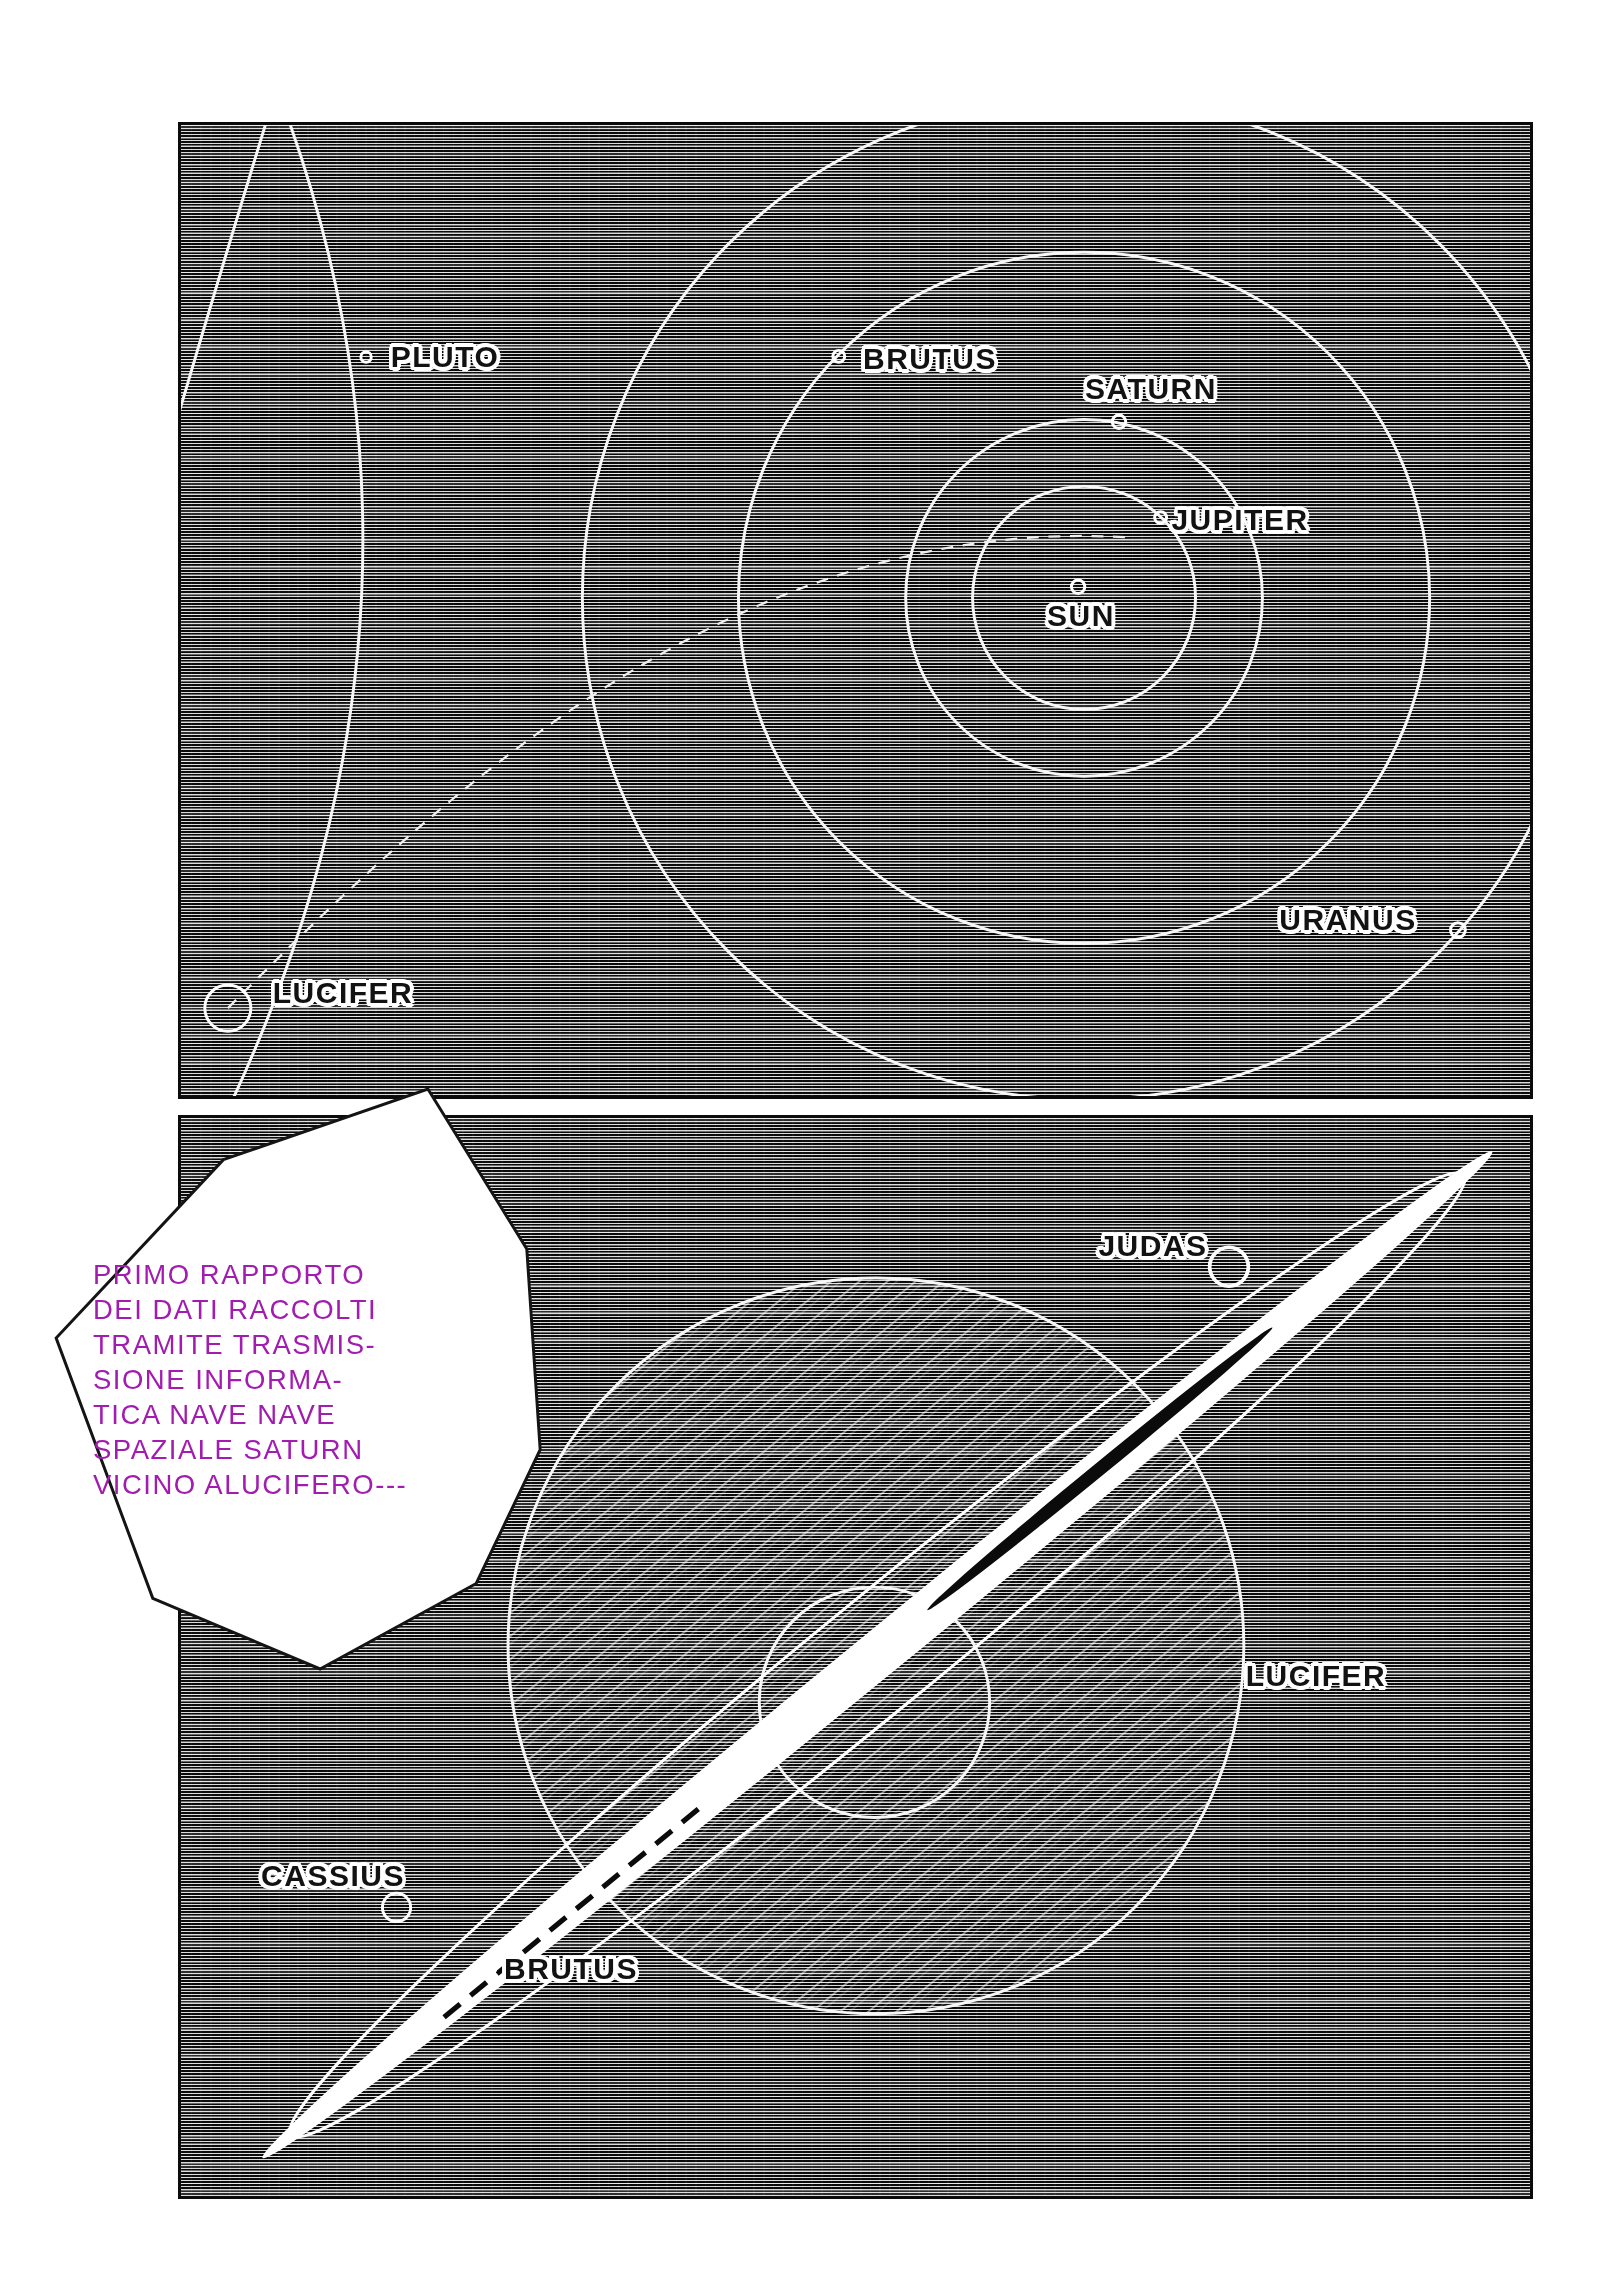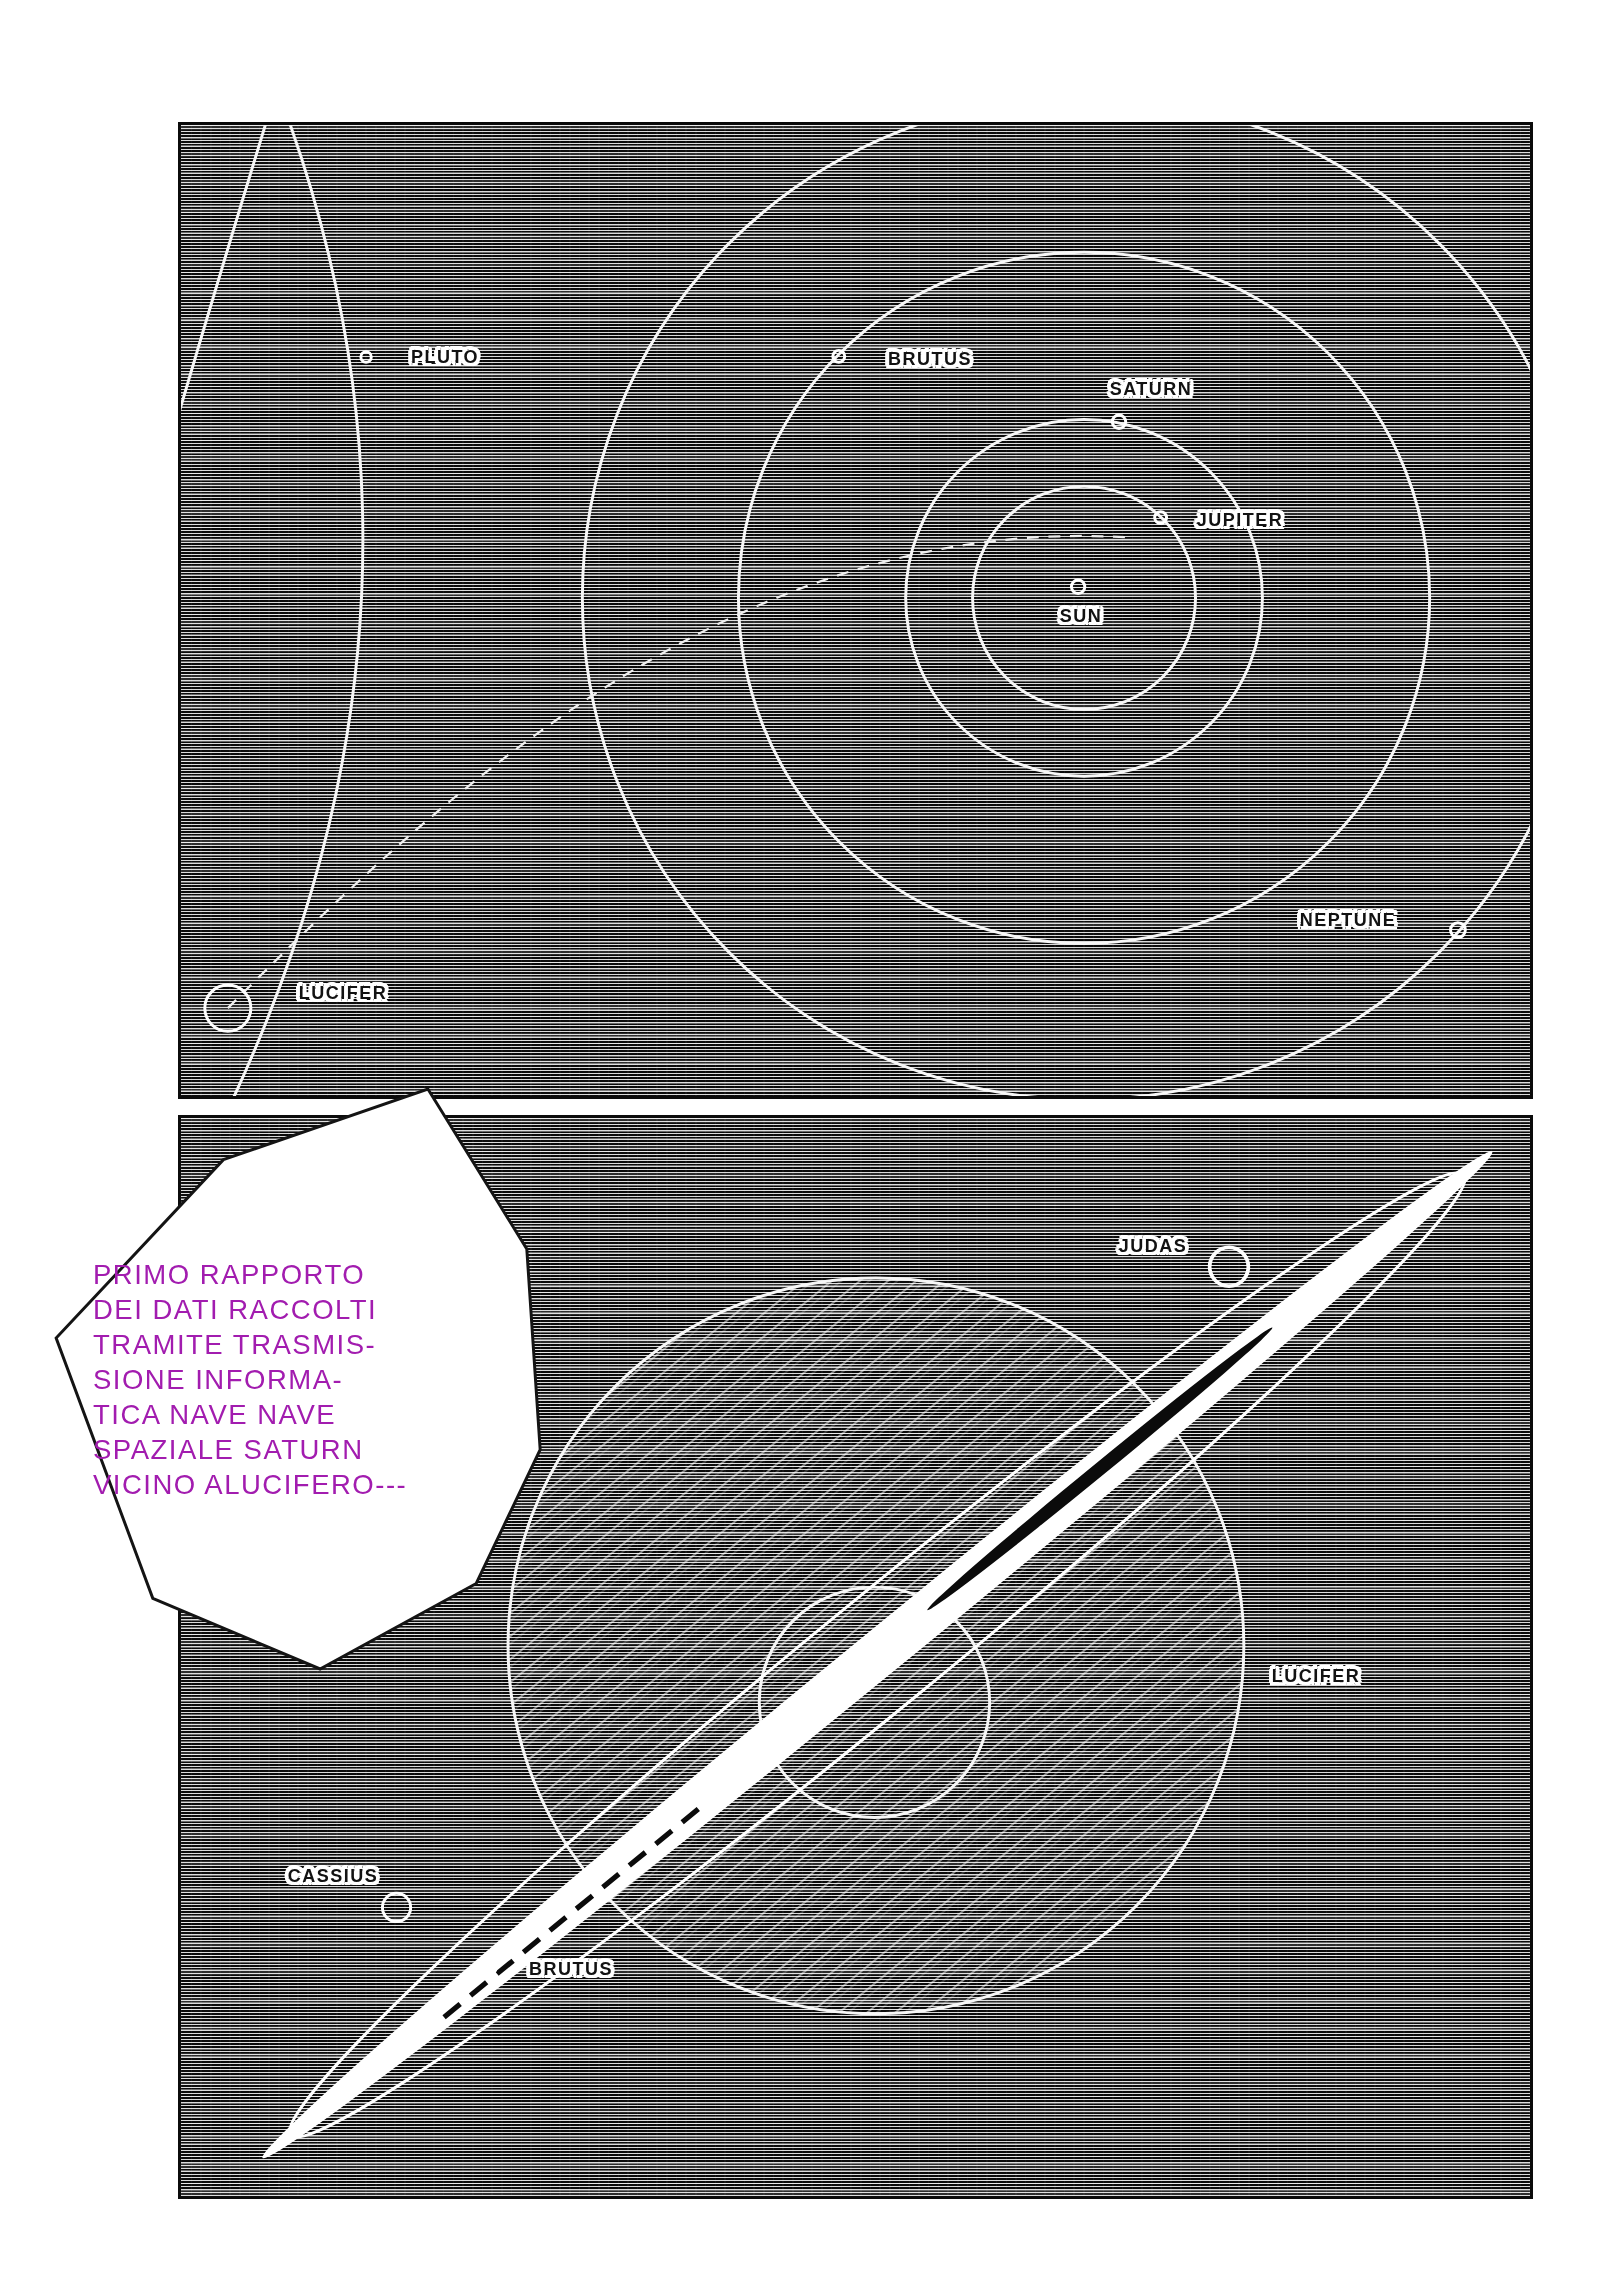--- a/index.html
+++ b/index.html
@@ -20,21 +20,21 @@
       repeating-linear-gradient(to right, rgba(255,255,255,.05) 0px, rgba(255,255,255,.05) 1.5px, rgba(255,255,255,0) 1.5px, rgba(255,255,255,0) 9.7px);
     border:3px solid #0b0b0b;
     overflow:hidden;
   }
   .panel svg{position:absolute;left:0;top:0;}
   .plabel{
     position:absolute;
     transform:translate(-50%,-50%);
     color:#121212;
     font-weight:700;
-    font-size:18px;
+    font-size:30px;
     letter-spacing:1.5px;
     white-space:nowrap;
     text-shadow:
       -3px -3px 0 #fff, 3px -3px 0 #fff, -3px 3px 0 #fff, 3px 3px 0 #fff,
       -3.7px 0 0 #fff, 3.7px 0 0 #fff, 0 -3.7px 0 #fff, 0 3.7px 0 #fff,
       -1.5px -3.7px 0 #fff, 1.5px 3.7px 0 #fff, -3.7px 1.5px 0 #fff, 3.7px -1.5px 0 #fff;
     z-index:5;
     text-align:center;
   }
   .bubble-svg{position:absolute;z-index:8;}
@@ -74,21 +74,21 @@
       <circle cx="1318" cy="528" r="8" fill="none" stroke="#ffffff" stroke-width="4"></circle>
       <circle cx="1207" cy="621" r="9" fill="none" stroke="#ffffff" stroke-width="4"></circle>
       <circle cx="1718" cy="1083" r="10" fill="none" stroke="#ffffff" stroke-width="4"></circle>
       <circle cx="63" cy="1188" r="31" fill="none" stroke="#ffffff" stroke-width="4"></circle>
     </svg>
     <div class="plabel" style="left:264px;top:232px;">PLUTO</div>
     <div class="plabel" style="left:749px;top:234px;">BRUTUS</div>
     <div class="plabel" style="left:970px;top:264px;">SATURN</div>
     <div class="plabel" style="left:1059px;top:395px;">JUPITER</div>
     <div class="plabel" style="left:900px;top:491px;">SUN</div>
-    <div class="plabel" style="left:1167px;top:795px;">NEPTUNE</div>
+    <div class="plabel" style="left:1167px;top:795px;">URANUS</div>
     <div class="plabel" style="left:162px;top:868px;">LUCIFER</div>
   </section>
 
   <section class="panel" style="left:178px;top:1115px;width:1349px;height:1078px;">
     <svg width="1349" height="1078" viewBox="0 0 1815 1450">
       <defs>
         <pattern id="ringhatch" width="34" height="24" patternUnits="userSpaceOnUse" patternTransform="rotate(-39.3)">
           <line x1="0" y1="4" x2="34" y2="4" stroke="#ffffff" stroke-width="1.8" opacity="0.75"></line>
           <line x1="0" y1="12" x2="34" y2="12" stroke="#ffffff" stroke-width="1.2" opacity="0.45"></line>
         </pattern>

